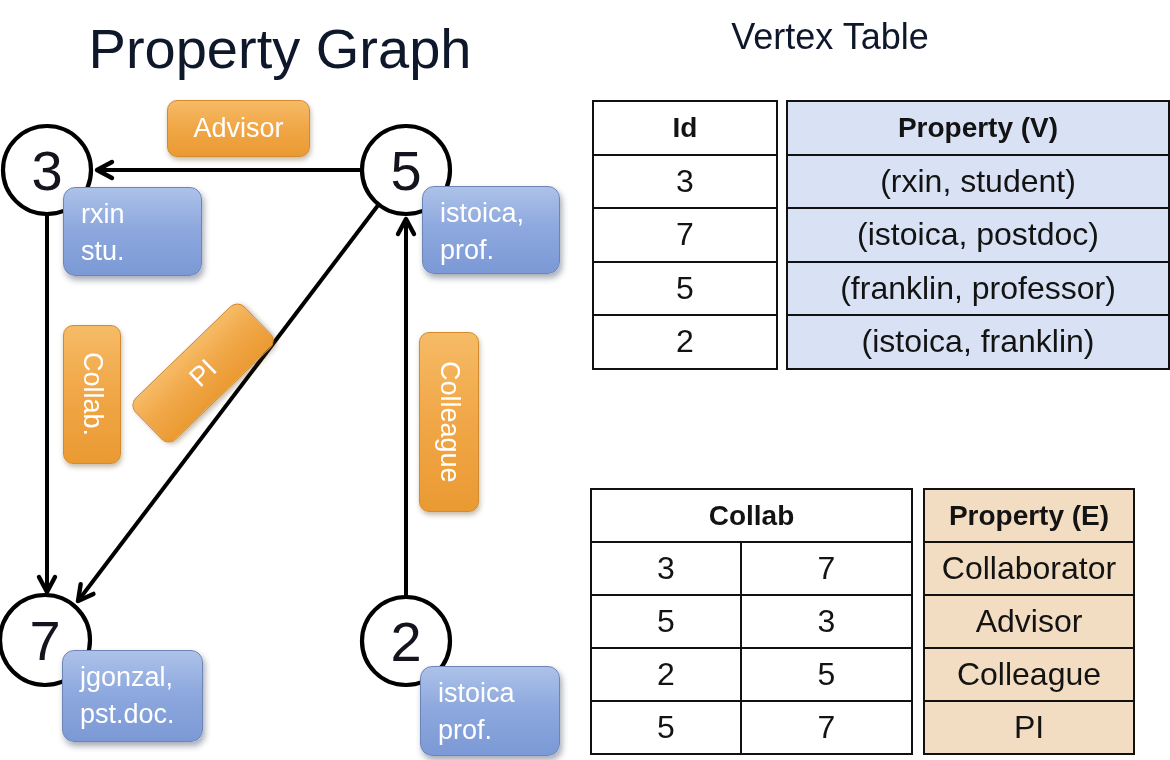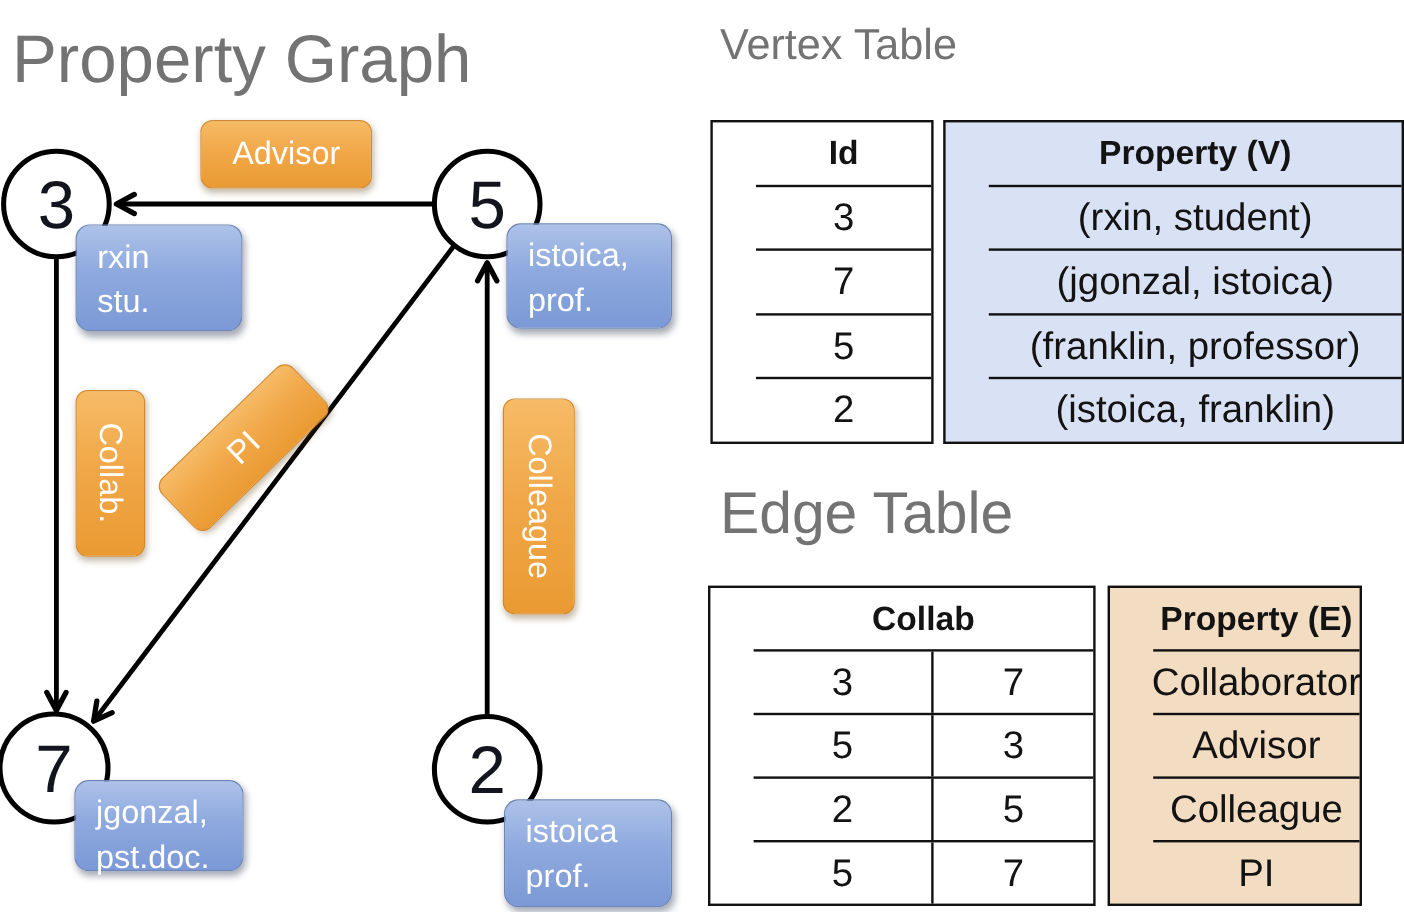--- a/index.html
+++ b/index.html
@@ -2,21 +2,21 @@
 <html><head>
 <meta charset="utf-8">
 <style>
   html,body { margin:0; padding:0; background:#fff; }
   #stage {
     position:relative; width:1170px; height:760px; overflow:hidden;
     background:#fff; font-family:"Liberation Sans", sans-serif;
   }
   
   .big-title {
-    position:absolute; color:#737373;
+    position:absolute; text-align:center; color:#0f172a;
     font-weight:300; letter-spacing:0px; white-space:nowrap;
   }
   #title-graph  { left:10px;  top:16px; width:540px; font-size:56px; }
   #title-vertex { left:600px; top:16px; width:460px; font-size:36px; }
   #title-edge   { left:600px; top:400px; width:460px; font-size:49px; }
 
   
   #graph-svg { position:absolute; left:0; top:0; }
   .edge-line { stroke:#000; stroke-width:4; }
   .node-circle { fill:#fff; stroke:#000; stroke-width:4.2; }
@@ -44,28 +44,27 @@
   .card {
     position:absolute; border-radius:12px;
     background:linear-gradient(180deg, #adc2e9 0%, #8ea9de 45%, #7b99d6 100%);
     border:1.5px solid #6d84b4;
     box-shadow:2px 4px 6px rgba(30,40,70,0.40);
     color:#fff; font-size:27px; line-height:1.38;
     padding:8px 0 4px 17px; box-sizing:border-box;
   }
   #card-rxin     { left:63px;  top:187px; width:139px; height:89px; }
   #card-franklin { left:422px; top:186px; width:138px; height:88px; }
-  #card-jgonzal  { left:62px;  top:650px; width:141px; height:76px; }
+  #card-jgonzal  { left:62px;  top:650px; width:141px; height:92px; }
   #card-istoica  { left:420px; top:650px; width:140px; height:90px;margin-top:16px; }
 
   
   .subtable {
     position:absolute; border:2.5px solid #111; box-sizing:border-box;
     background:#fff;
-    padding-left:36px;
   }
   .trow { display:flex; border-top:2.5px solid #111; }
   .trow:first-child { border-top:none; }
   .tcell {
     display:flex; align-items:center; justify-content:center;
     color:#131313; font-size:32px; box-sizing:border-box;
   }
   .thead .tcell { font-size:28px; font-weight:bold; }
 
   
@@ -81,21 +80,20 @@
   #et-ids .cell-dst { flex:1; }
   #et-prop .tcell { width:100%; }
 </style>
 </head>
 <body>
 
 <div id="stage">
 
   <div class="big-title" id="title-graph">Property Graph</div>
   <div class="big-title" id="title-vertex">Vertex Table</div>
-  <div class="big-title" id="title-edge">Edge Table</div>
 
   <svg id="graph-svg" width="580" height="760" viewBox="0 0 580 760">
     <defs>
       <marker id="arrowhead" viewBox="0 0 24 24" markerWidth="24" markerHeight="24" refX="19" refY="12" orient="auto" markerUnits="userSpaceOnUse">
         <path d="M4,4 L19,12 L4,20" fill="none" stroke="#000" stroke-width="4.4" stroke-linecap="round" stroke-linejoin="round"></path>
       </marker>
     </defs>
     <line class="edge-line" x1="362" y1="170" x2="97" y2="170" marker-end="url(#arrowhead)"></line>
     <line class="edge-line" x1="47" y1="214" x2="47" y2="592" marker-end="url(#arrowhead)"></line>
     <line class="edge-line" x1="379" y1="204" x2="78" y2="601" marker-end="url(#arrowhead)"></line>
@@ -153,21 +151,21 @@
   </div>
 
   <div class="subtable" id="vt-prop">
     <div class="trow thead">
         <div class="tcell">Property (V)</div>
       </div>
     <div class="trow">
         <div class="tcell">(rxin, student)</div>
       </div>
     <div class="trow">
-        <div class="tcell">(jgonzal, istoica)</div>
+        <div class="tcell">(istoica, postdoc)</div>
       </div>
     <div class="trow">
         <div class="tcell">(franklin, professor)</div>
       </div>
     <div class="trow">
         <div class="tcell">(istoica, franklin)</div>
       </div>
   </div>
 
   <div class="subtable" id="et-ids">

